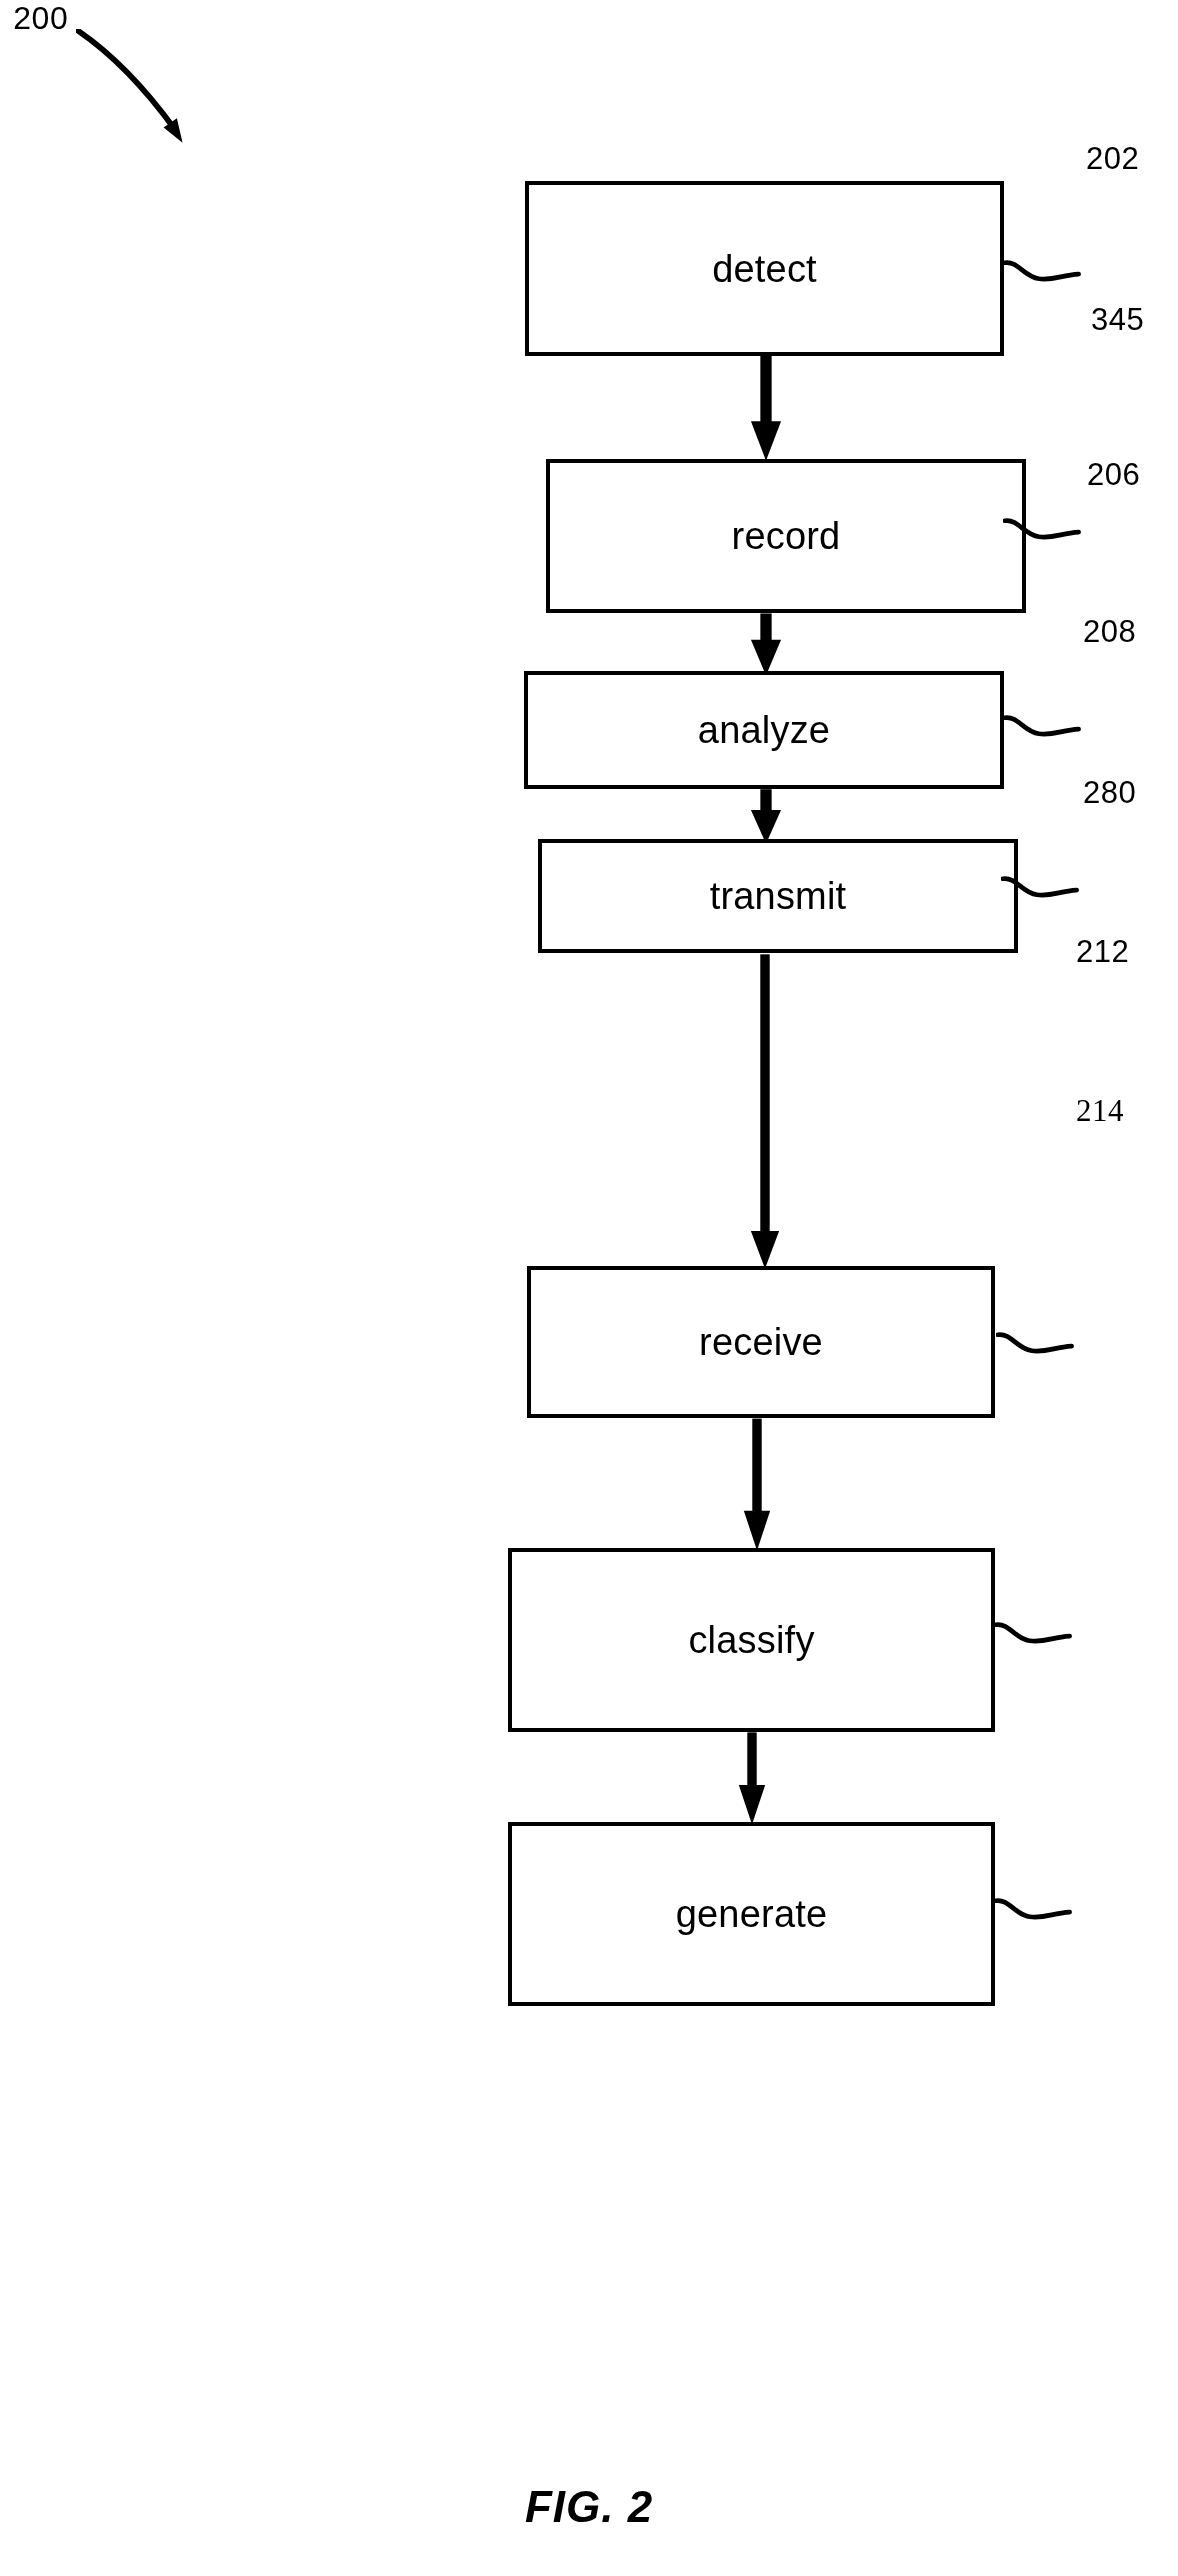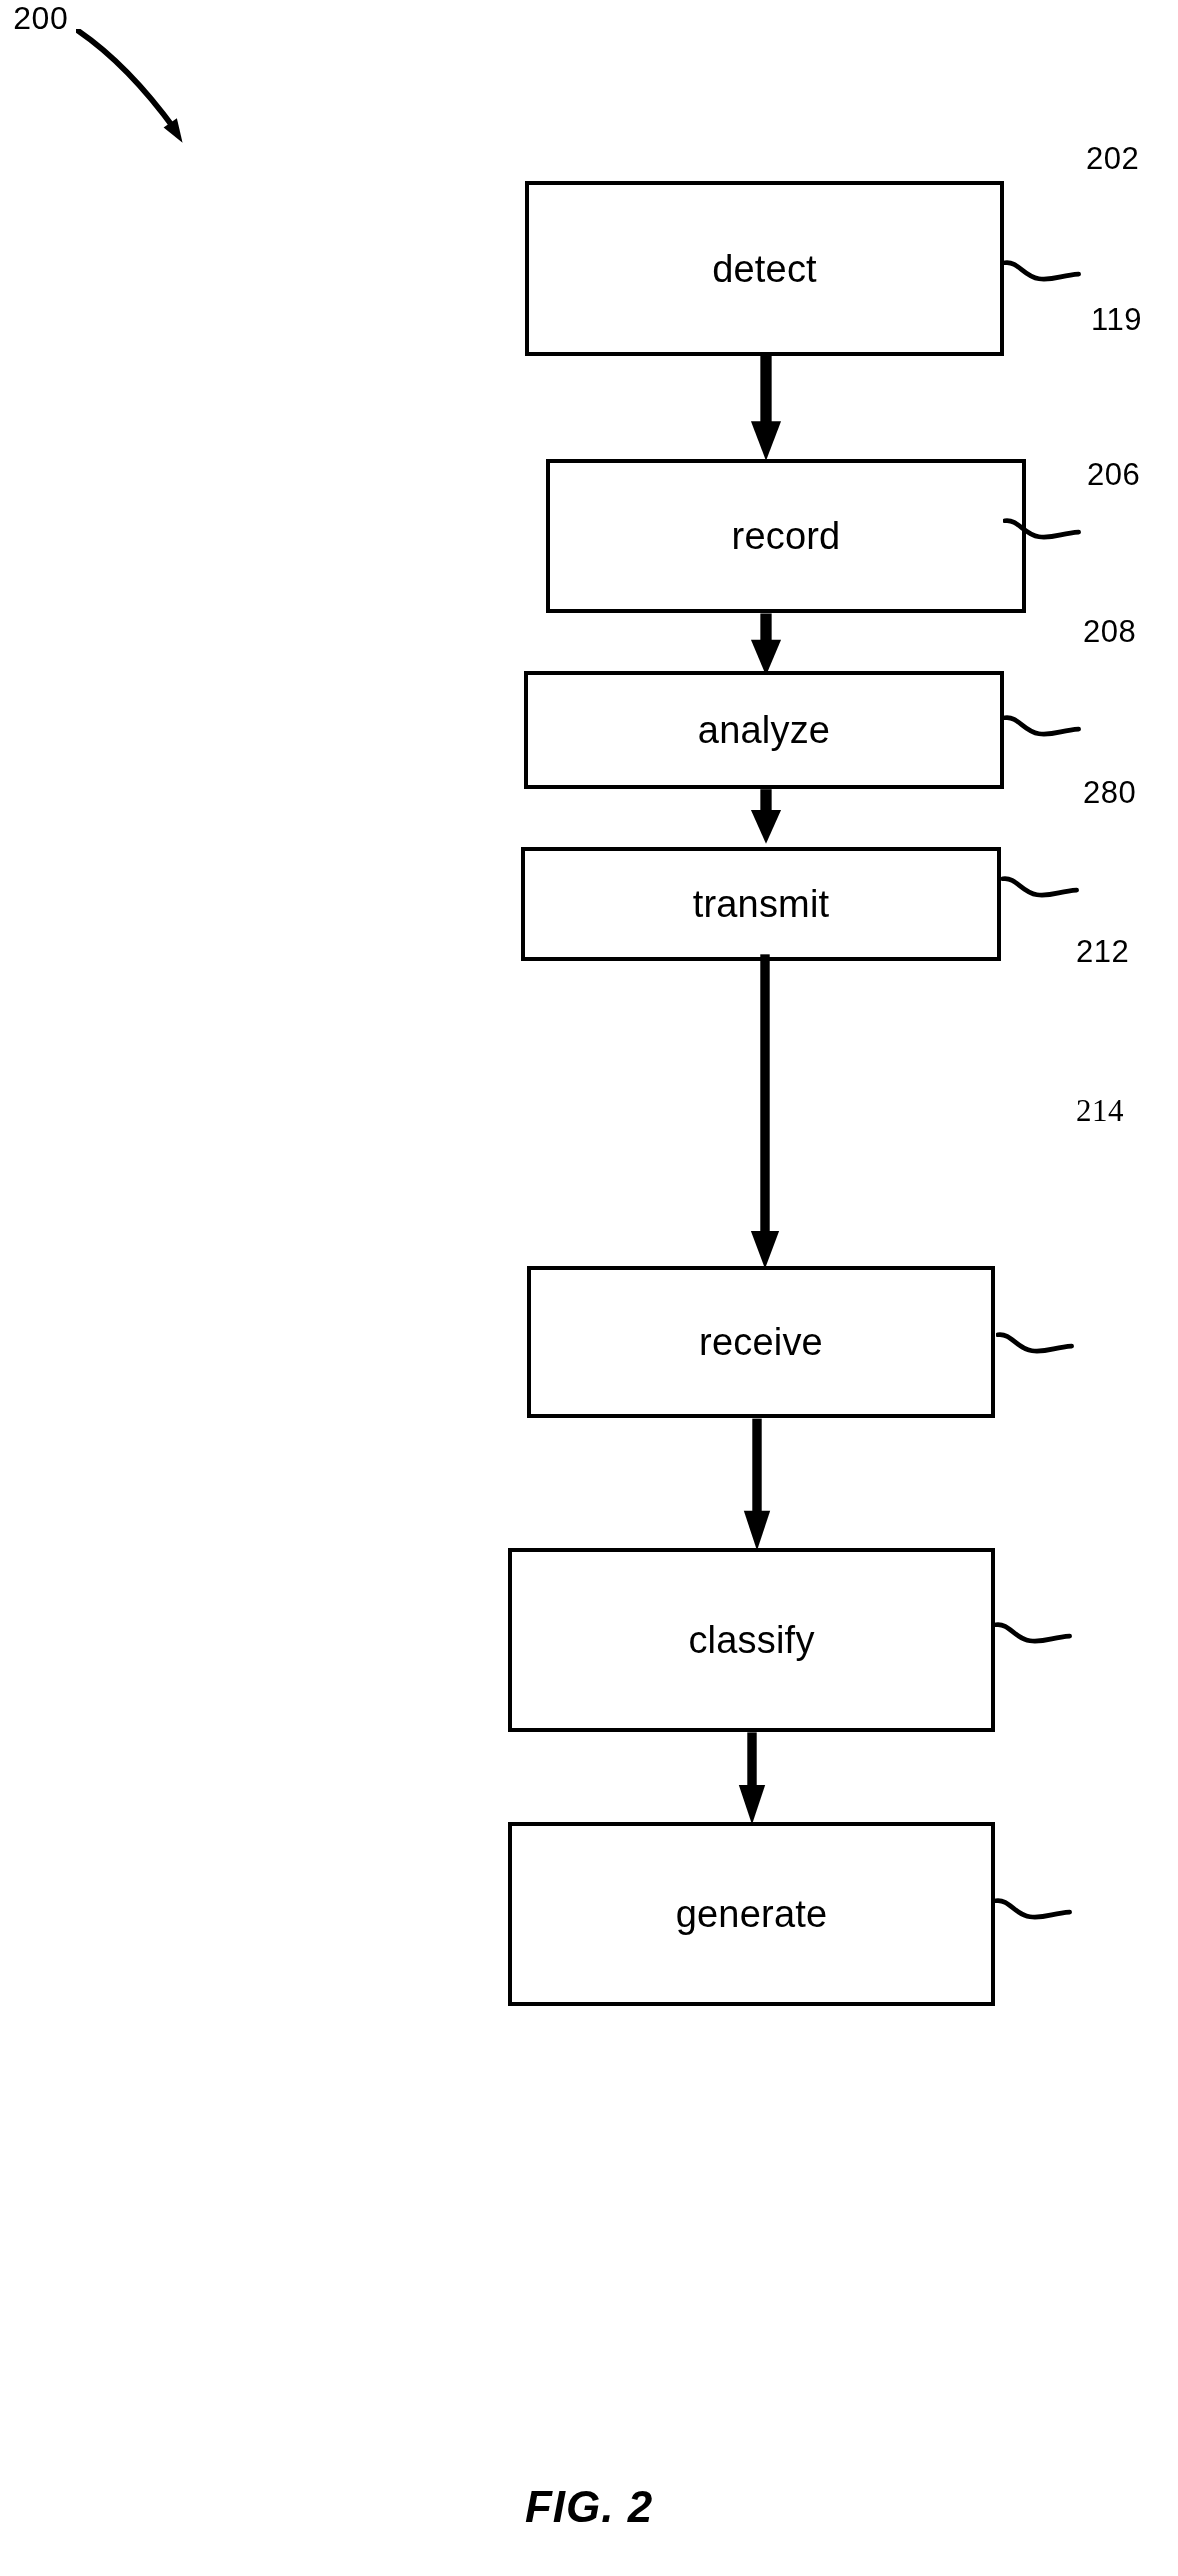--- a/index.html
+++ b/index.html
@@ -114,41 +114,41 @@
     <rect x="11" y="0" width="12" height="76" fill="#000"></rect>
     <path d="M 1 70 L 33 70 L 17 112 Z" fill="#000"></path>
   </svg>
 
   <div class="pbox" style="left:524px; top:459px; width:480px; height:154px;margin-left:22px;">
     <span class="plabel">record</span>
   </div>
   <svg class="ref-lead" style="left:1003px; top:516px; width:87px; height:34px;" viewBox="0 0 92 36">
     <path d="M 2 5 C 16 3, 22 20, 38 22 C 54 24, 62 18, 80 17" fill="none" stroke="#000" stroke-width="5" stroke-linecap="round"></path>
   </svg>
-  <div class="ref-num" style="left:1091px; top:304px;">119</div>
+  <div class="ref-num" style="left:1091px; top:304px;">345</div>
 
   <svg class="flow-arrow" style="left:750px; top:613px; width:32px; height:63px;" viewBox="0 0 34 66">
     <rect x="11" y="0" width="12" height="34" fill="#000"></rect>
     <path d="M 1 28 L 33 28 L 17 66 Z" fill="#000"></path>
   </svg>
 
   <div class="pbox" style="left:524px; top:671px; width:480px; height:118px;">
     <span class="plabel">analyze</span>
   </div>
   <svg class="ref-lead" style="left:1003px; top:713px; width:87px; height:34px;" viewBox="0 0 92 36">
     <path d="M 2 5 C 16 3, 22 20, 38 22 C 54 24, 62 18, 80 17" fill="none" stroke="#000" stroke-width="5" stroke-linecap="round"></path>
   </svg>
   <div class="ref-num" style="left:1087px; top:459px;">206</div>
 
   <svg class="flow-arrow" style="left:750px; top:789px; width:32px; height:55px;" viewBox="0 0 34 58">
     <rect x="11" y="0" width="12" height="28" fill="#000"></rect>
     <path d="M 1 22 L 33 22 L 17 58 Z" fill="#000"></path>
   </svg>
 
-  <div class="pbox" style="left:521px; top:839px; width:480px; height:114px;margin-top:8px;">
+  <div class="pbox" style="left:538px; top:839px; width:480px; height:114px;">
     <span class="plabel">transmit</span>
   </div>
   <svg class="ref-lead" style="left:1001px; top:874px; width:87px; height:34px;" viewBox="0 0 92 36">
     <path d="M 2 5 C 16 3, 22 20, 38 22 C 54 24, 62 18, 80 17" fill="none" stroke="#000" stroke-width="5" stroke-linecap="round"></path>
   </svg>
   <div class="ref-num" style="left:1083px; top:616px;">208</div>
 
   <svg class="flow-arrow" style="left:749px; top:953px; width:32px; height:317px;" viewBox="0 0 34 334">
     <rect x="12" y="0" width="10" height="300" fill="#000"></rect>
     <path d="M 2 294 L 32 294 L 17 334 Z" fill="#000"></path>

